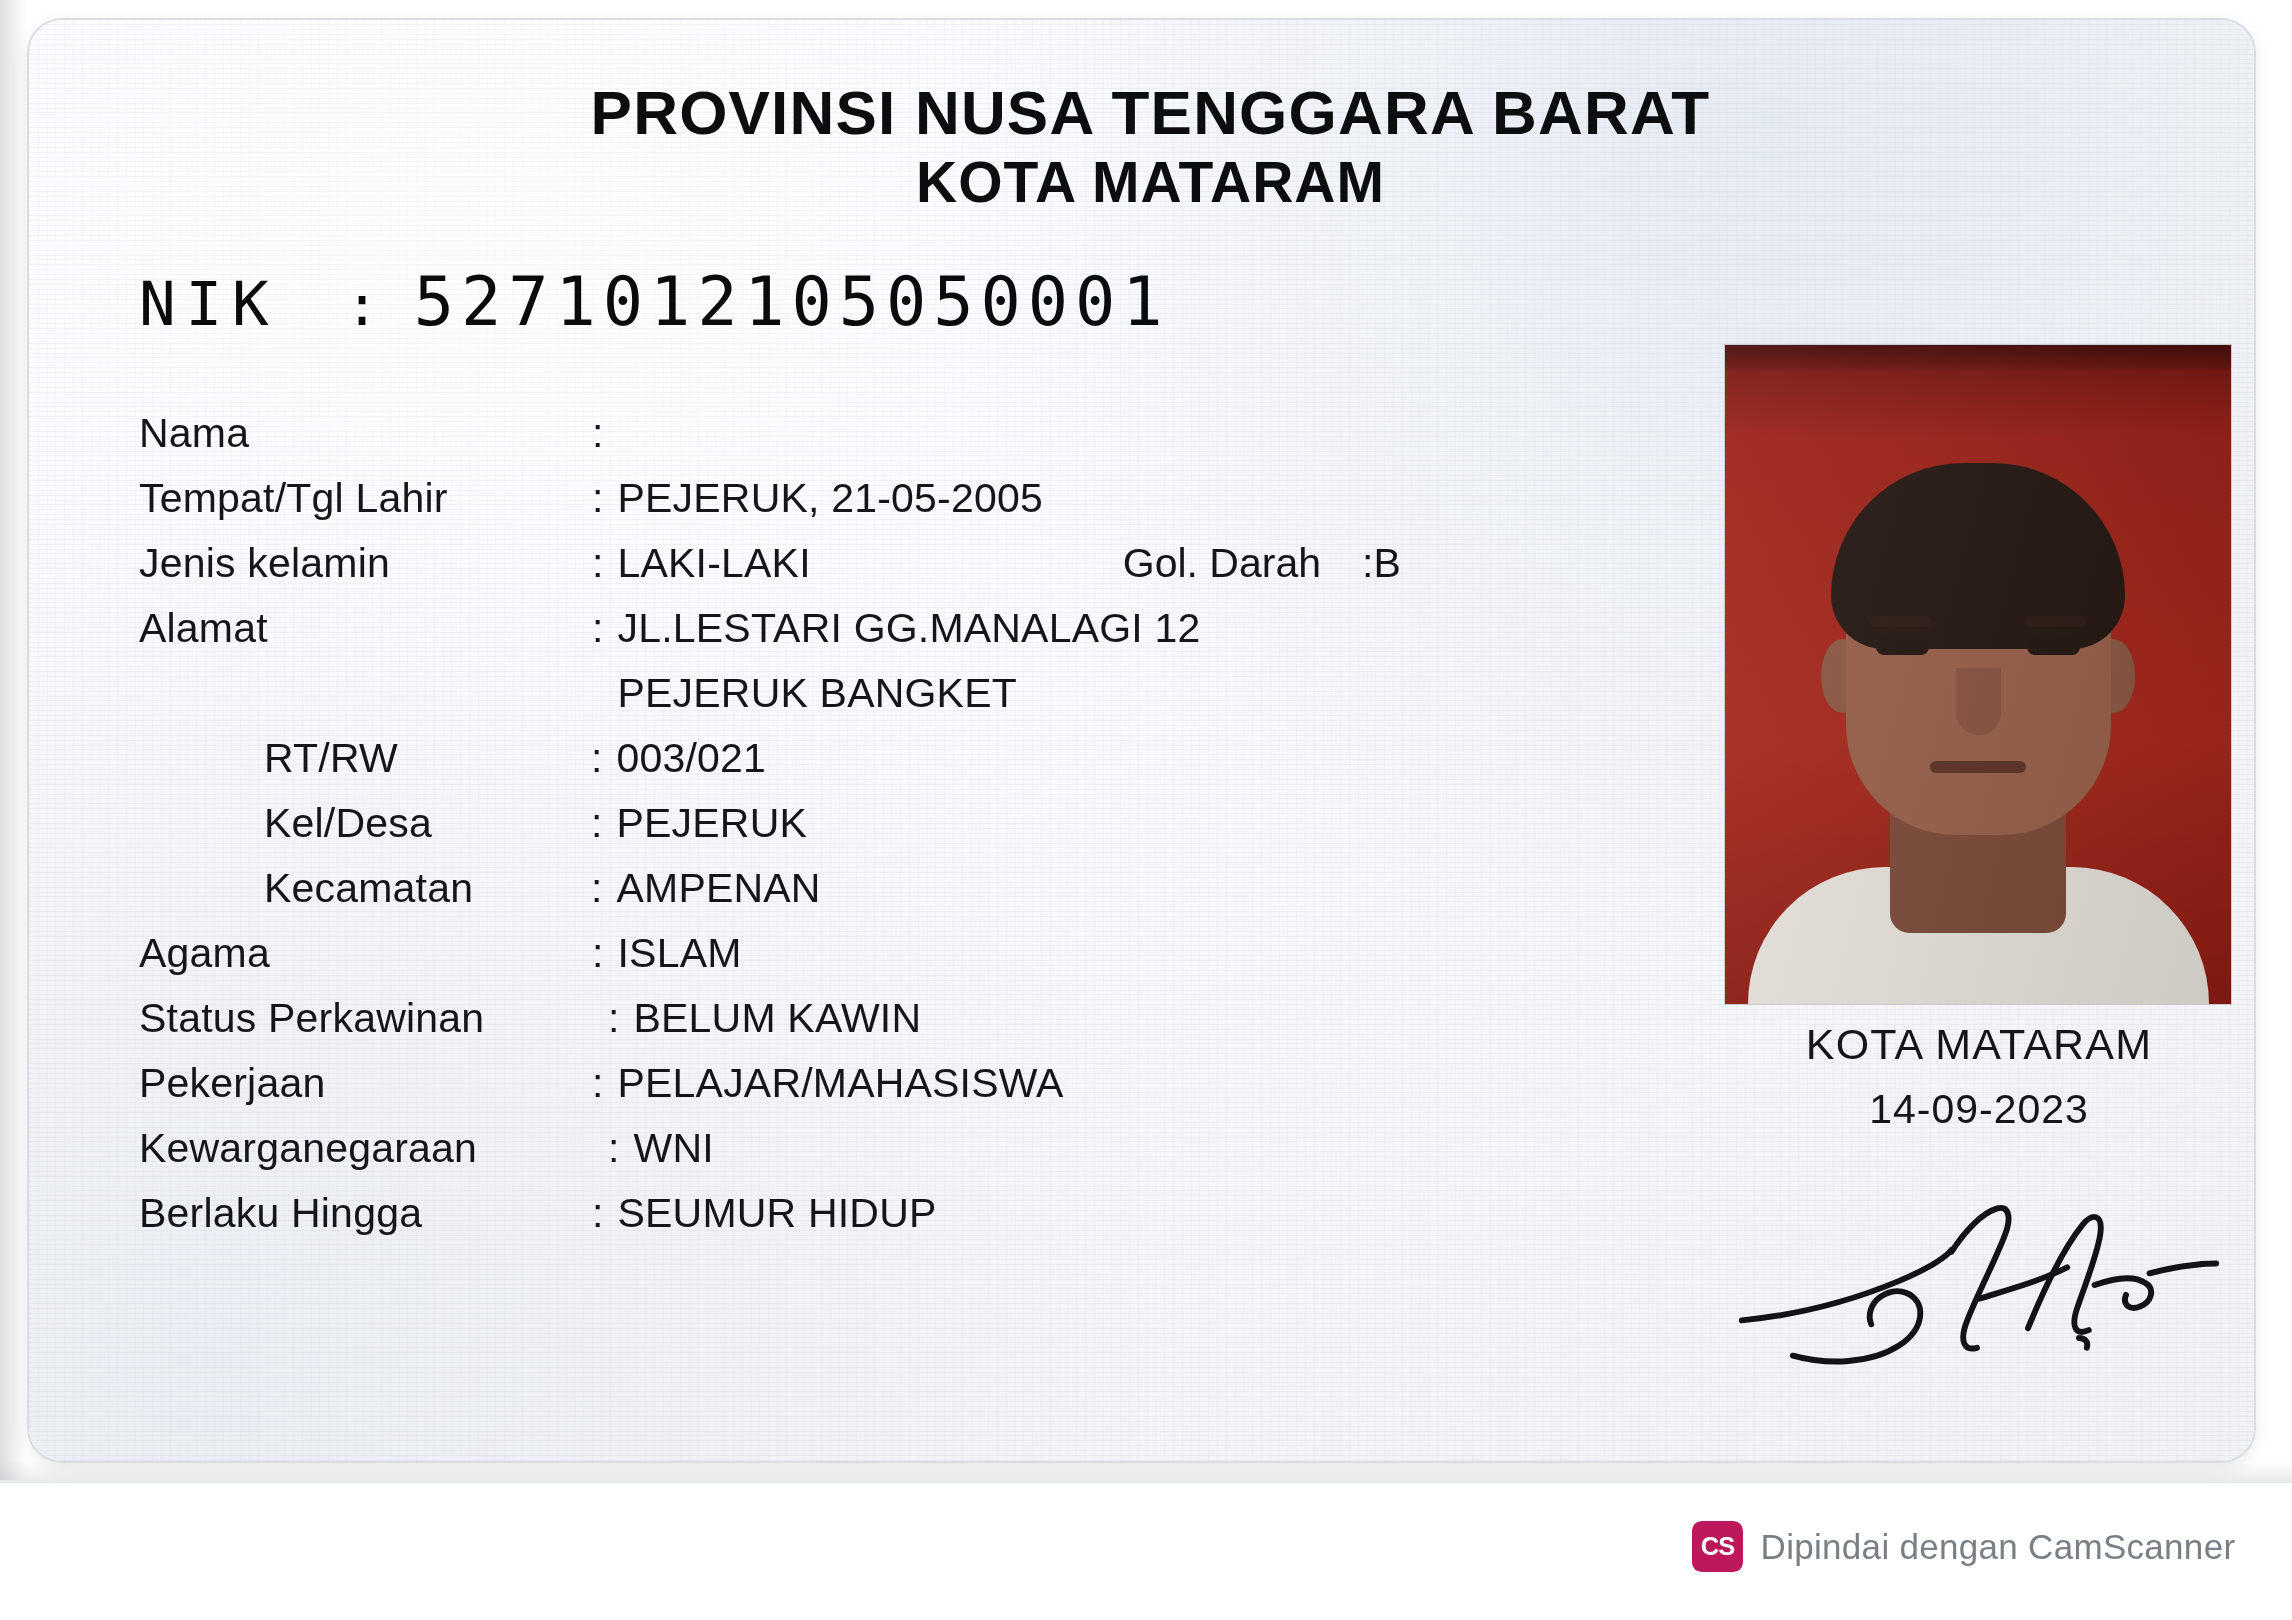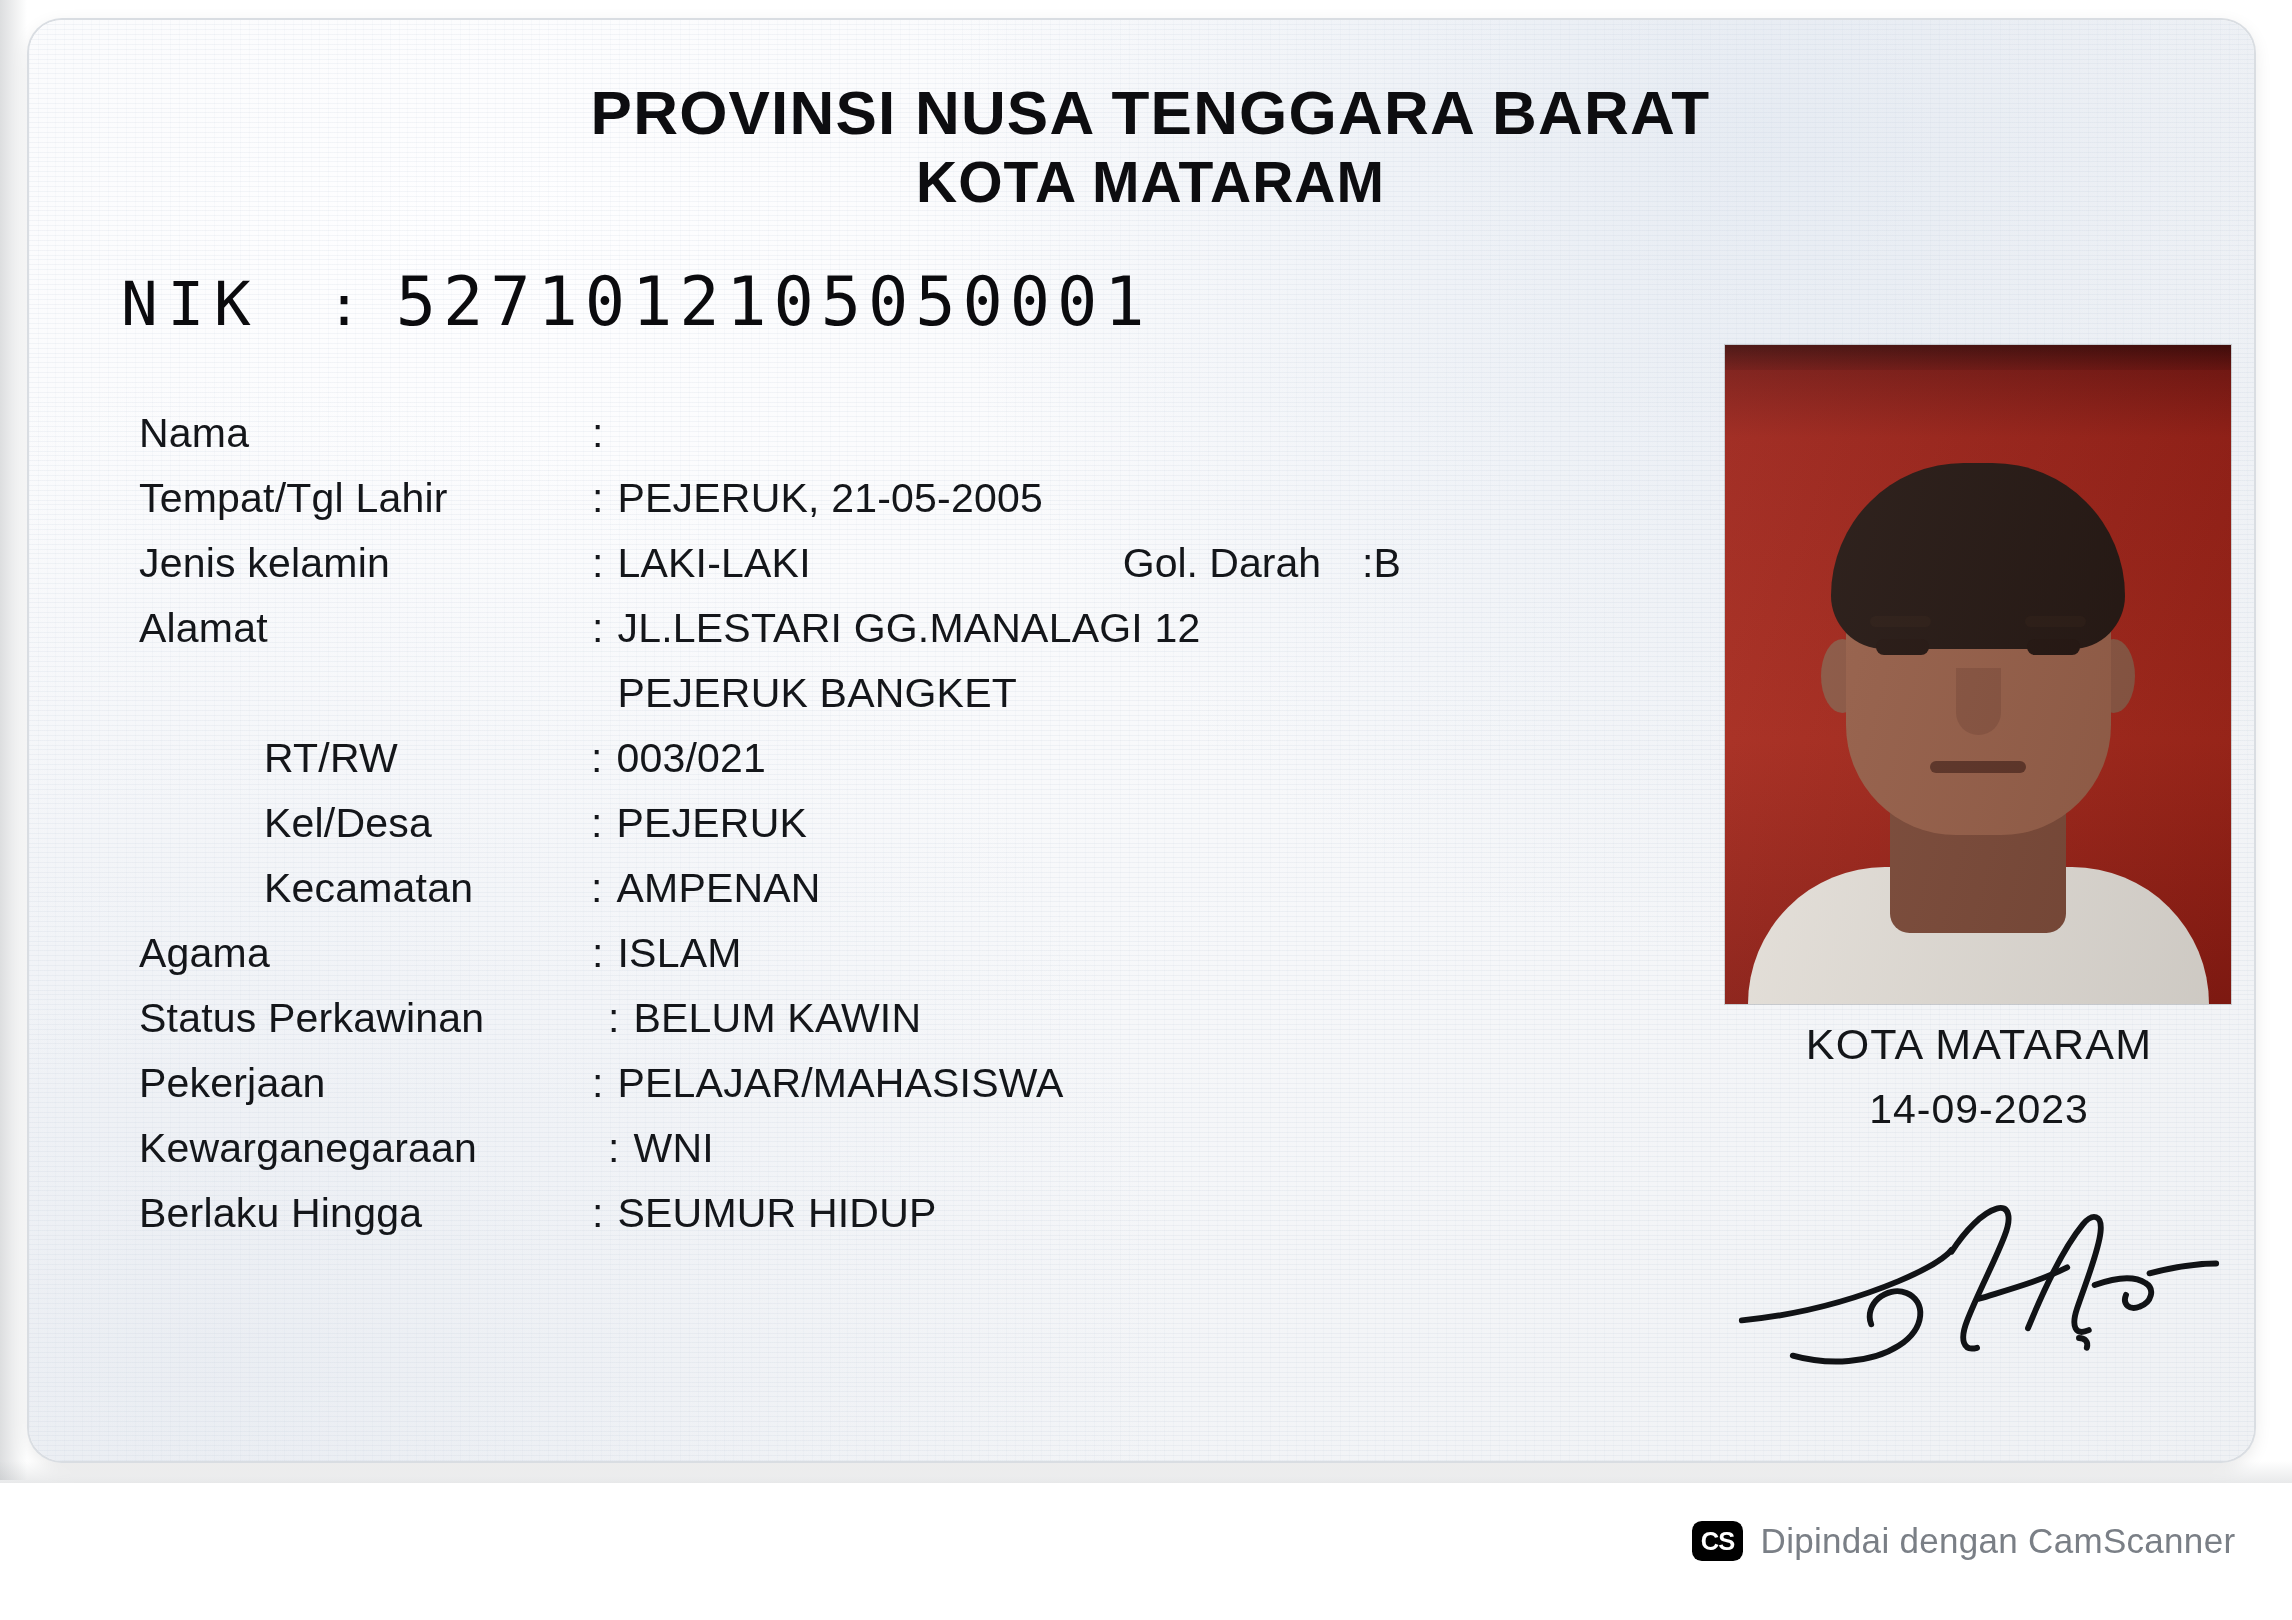--- a/index.html
+++ b/index.html
@@ -84,21 +84,21 @@
     font-size: 57px;
     letter-spacing: 1px;
     font-weight: 700;
     line-height: 1.12;
     margin-top: 5.9px;
   }
 
   
   .nik-row {
     position: absolute;
-    left: 92px;
+    left: 110px;
     top: 243px;
     display: flex;
     align-items: baseline;
     color: #0b0b0e;
   }
   .nik-label {
     font-family: "DejaVu Sans Mono", monospace;
     font-size: 61px;
     letter-spacing: 9.8px;
     font-weight: 500;
@@ -336,23 +336,23 @@
   .cs-footer {
     position: absolute;
     left: 1692px;
     top: 1521px;
     display: flex;
     align-items: center;
     gap: 17.6px;
   }
   .cs-badge {
     width: 51px;
-    height: 40px;
+    height: 51px;
     border-radius: 9.8px;
-    background: #000000;
+    background: #be185d;
     color: #ffffff;
     font-size: 25.5px;
     font-weight: 700;
     display: flex;
     align-items: center;
     justify-content: center;
     letter-spacing: -1px;
   }
   .cs-text {
     font-size: 35px;

